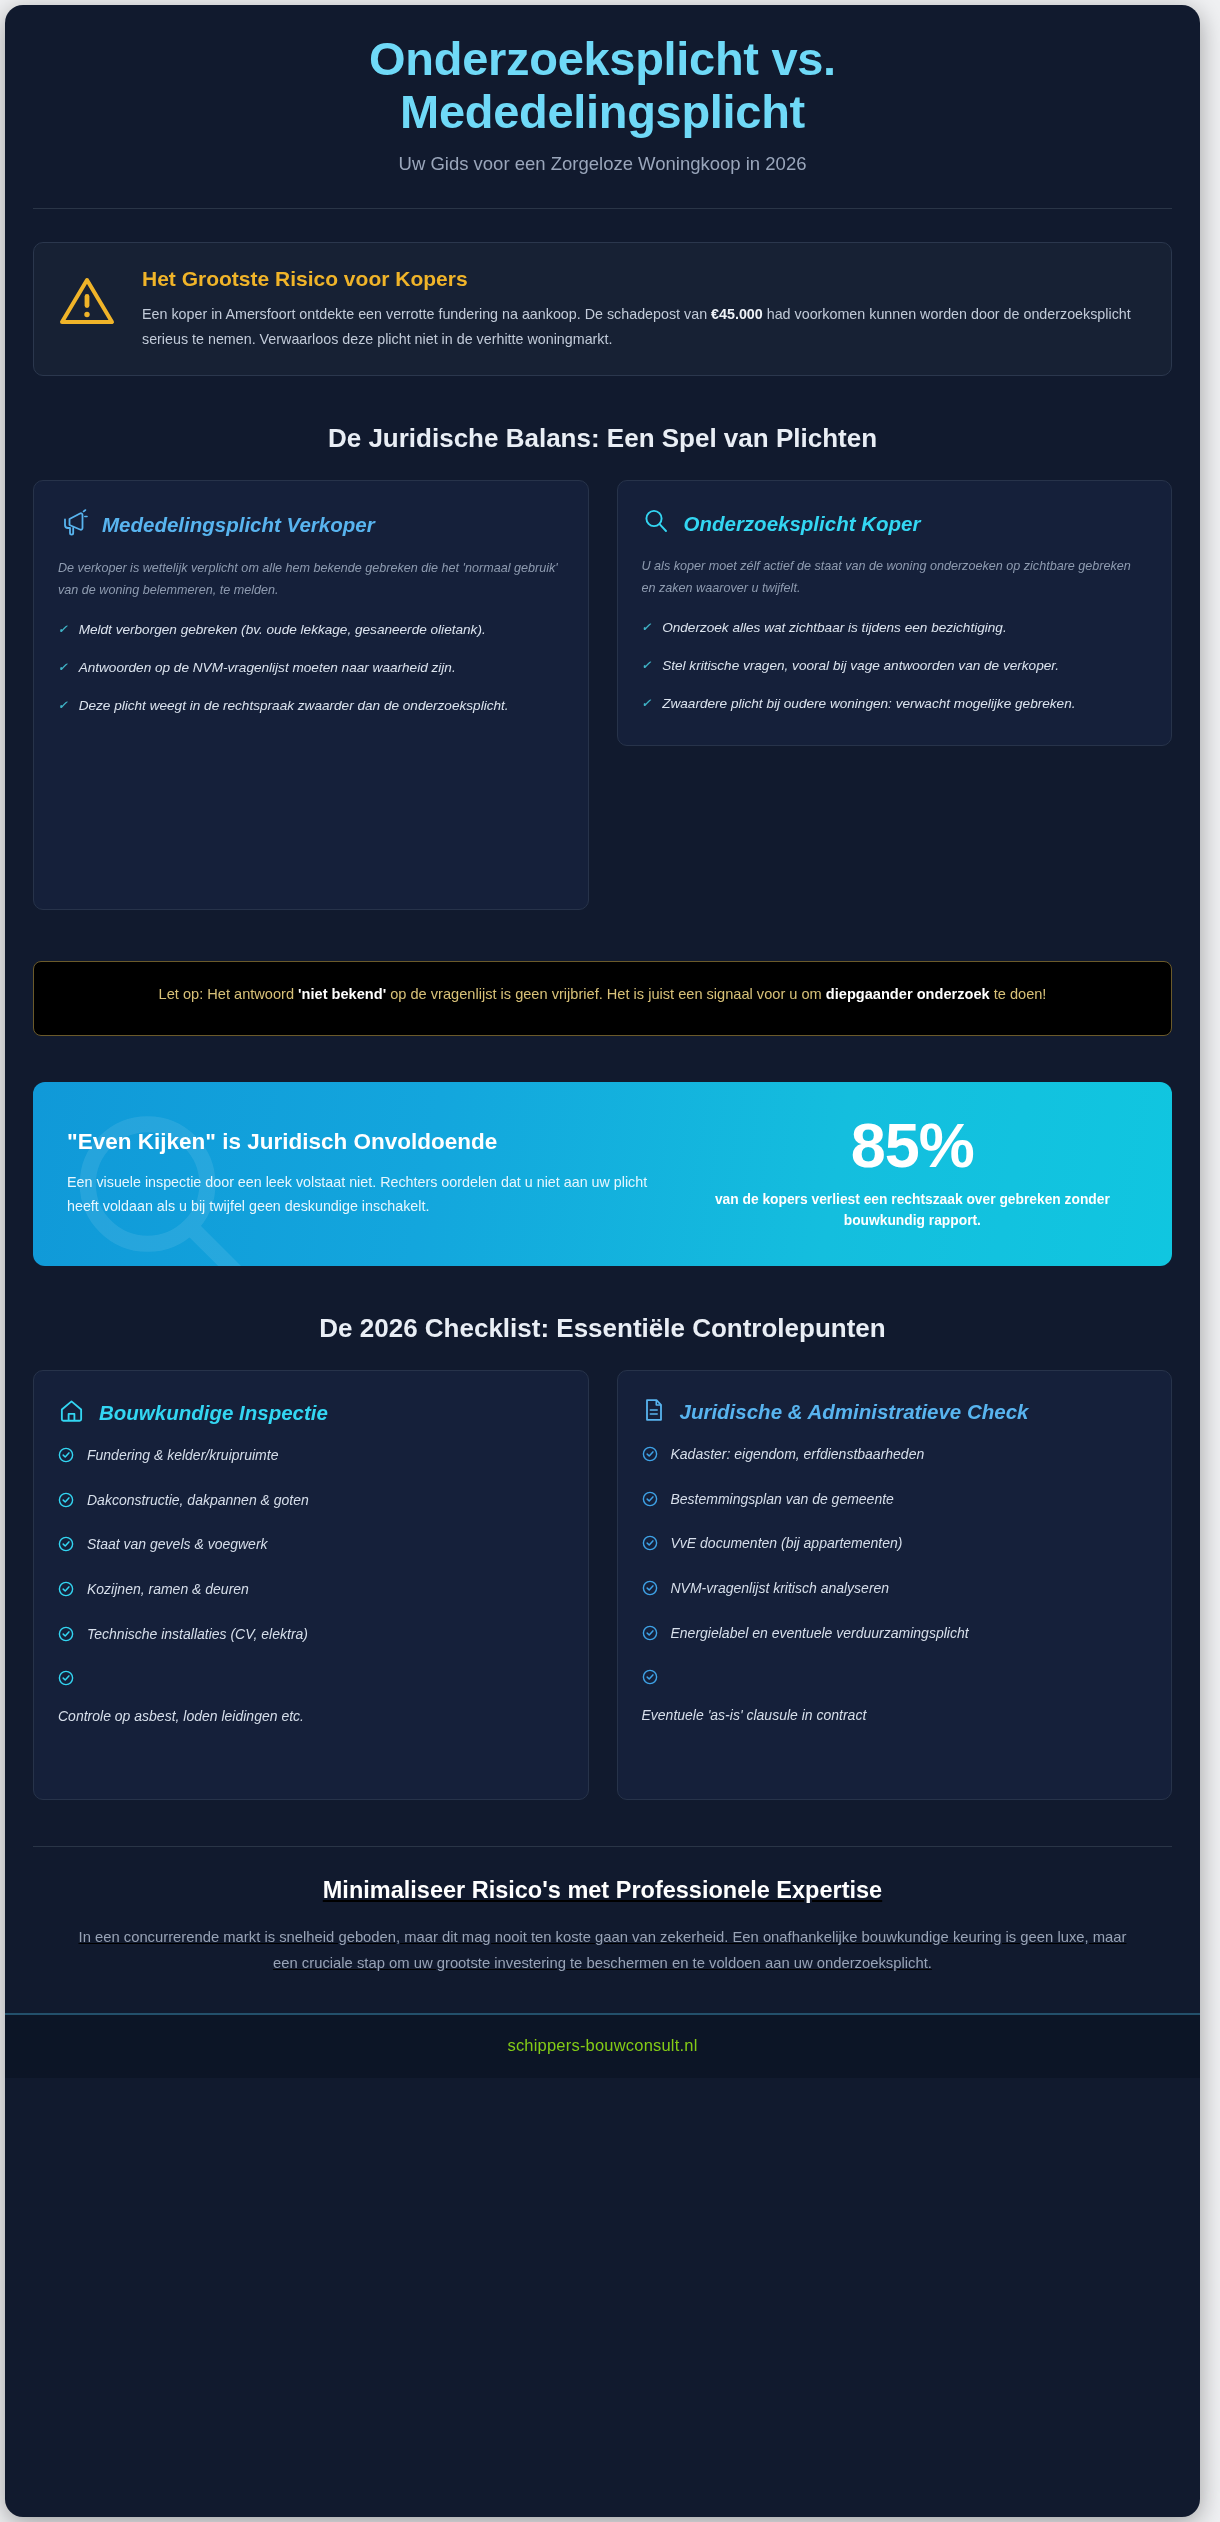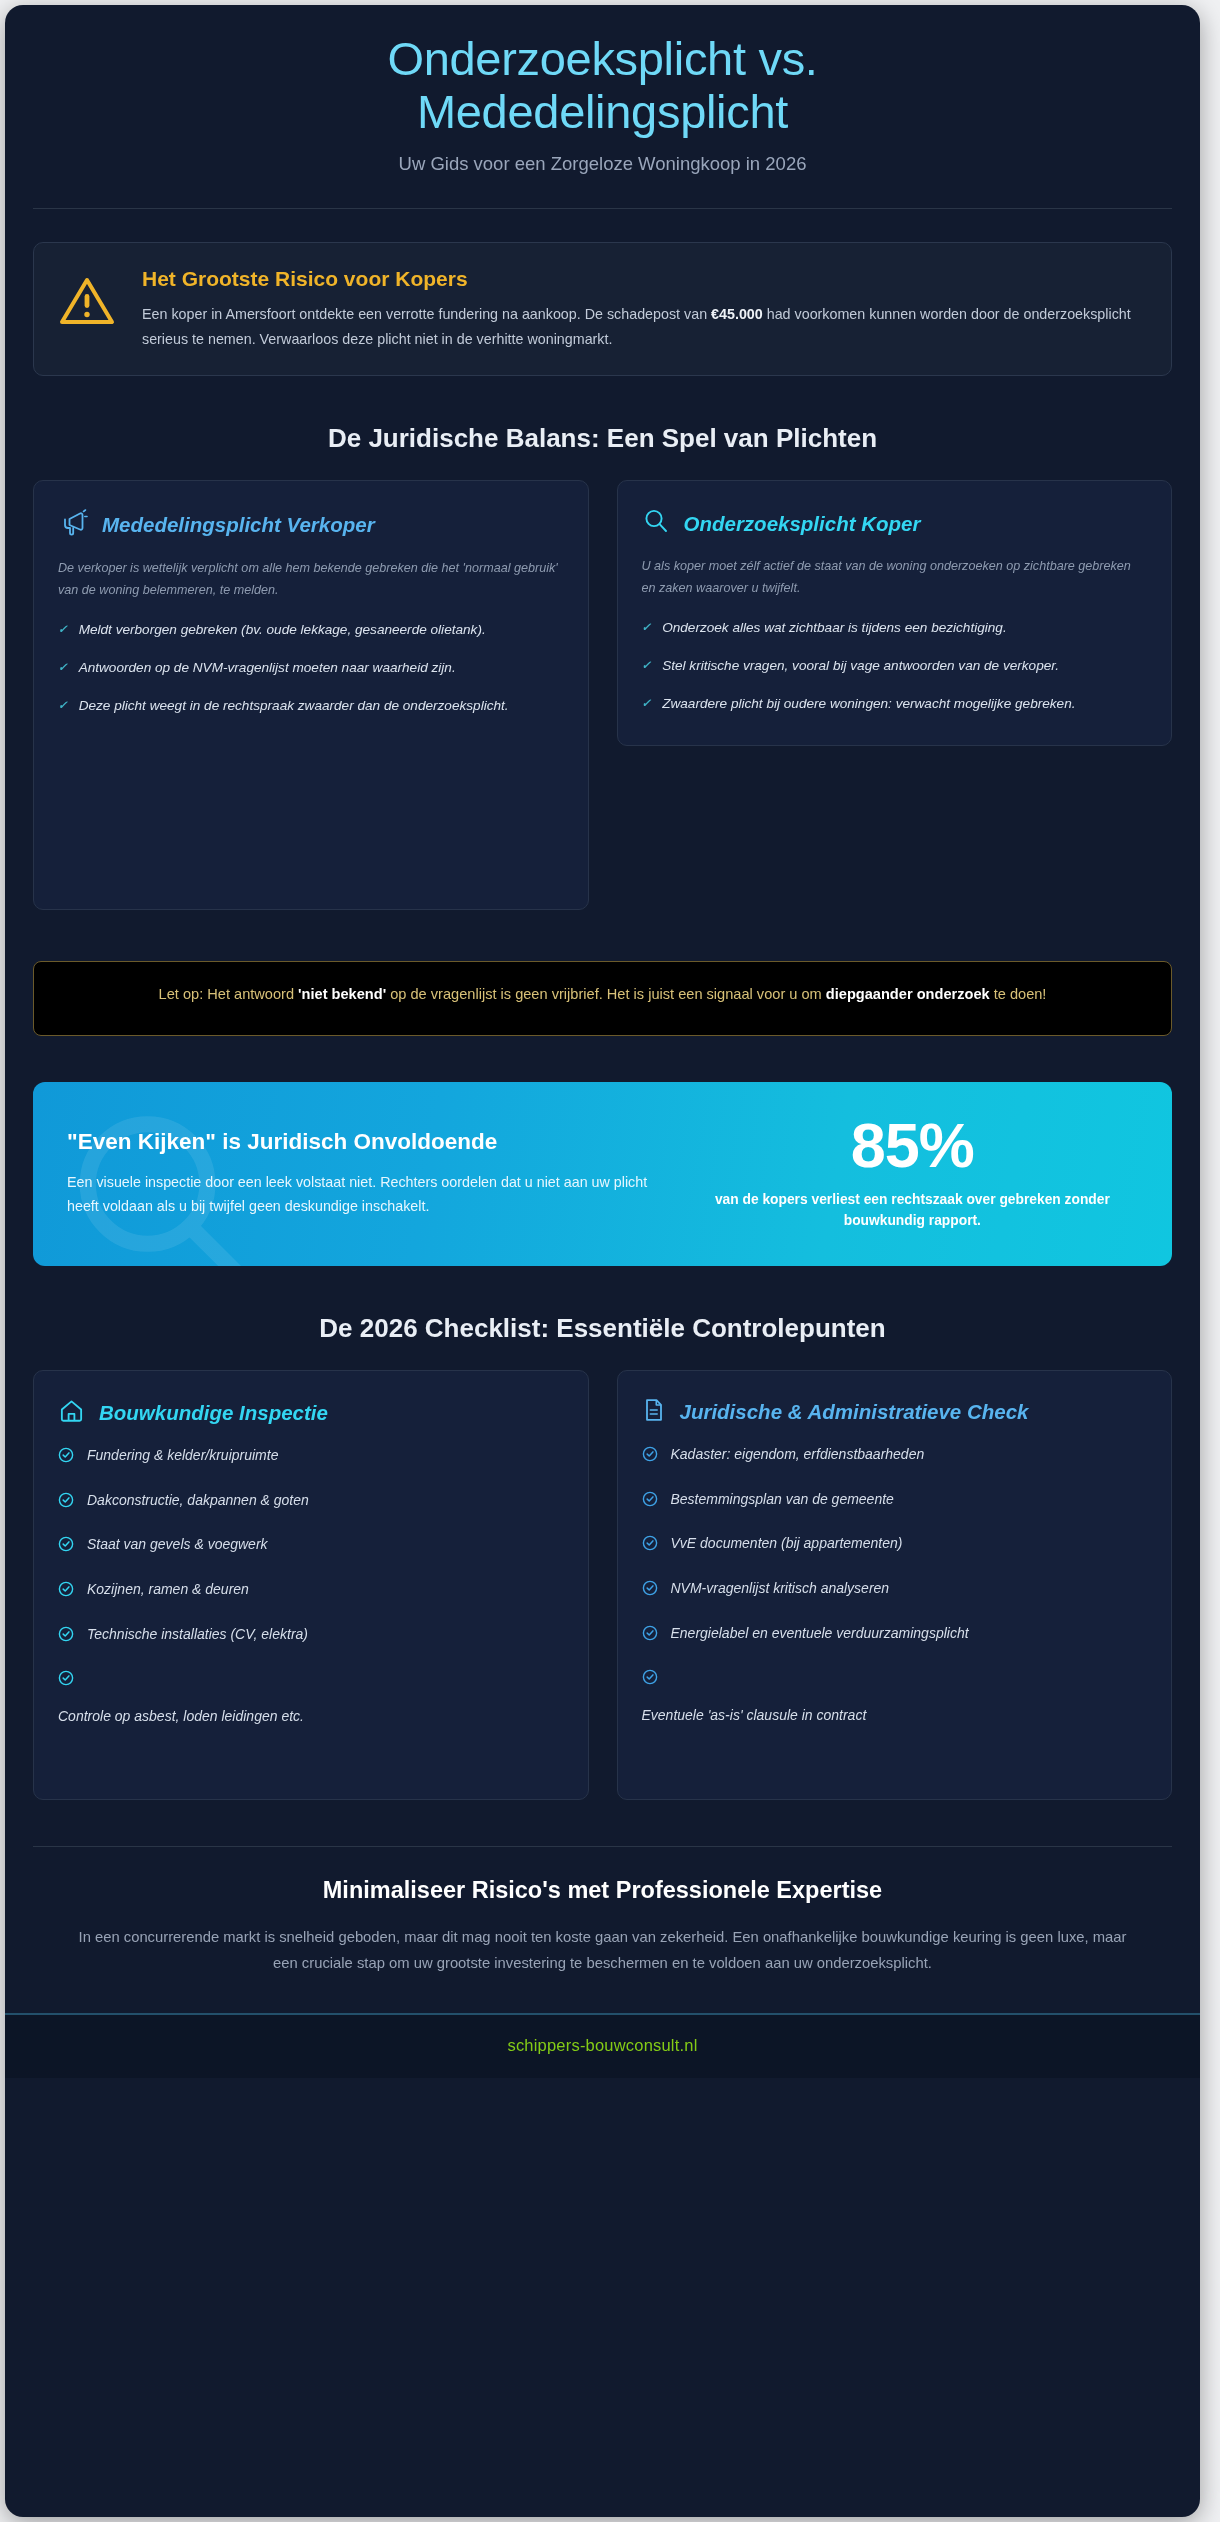--- a/index.html
+++ b/index.html
@@ -31,21 +31,21 @@
   }
 
   
   .header {
     padding: 28px 60px 0 60px;
     text-align: center;
   }
   .main-title {
     font-size: 47px;
     line-height: 1.12;
-    font-weight: normal;
+    font-weight: bold;
     color: #6fd9f7;
     letter-spacing: -0.3px;
   }
   .subtitle {
     margin-top: 15px;
     font-size: 18.5px;
     color: #9aa6bb;
     font-weight: 400;
   }
   .header-rule {
@@ -239,20 +239,21 @@
 
   
   .footer-rule {
     margin: 46px 28px 0 28px;
     height: 1px;
     background: #2a3547;
   }
   .footer {
     text-align: center;
     padding: 30px 72px 36px 72px;
+    text-decoration: underline;
   }
   .footer-title {
     font-size: 23.5px;
     font-weight: bold;
     color: #ffffff;
     margin-bottom: 20px;
   }
   .footer-text {
     font-size: 14.8px;
     line-height: 1.78;

